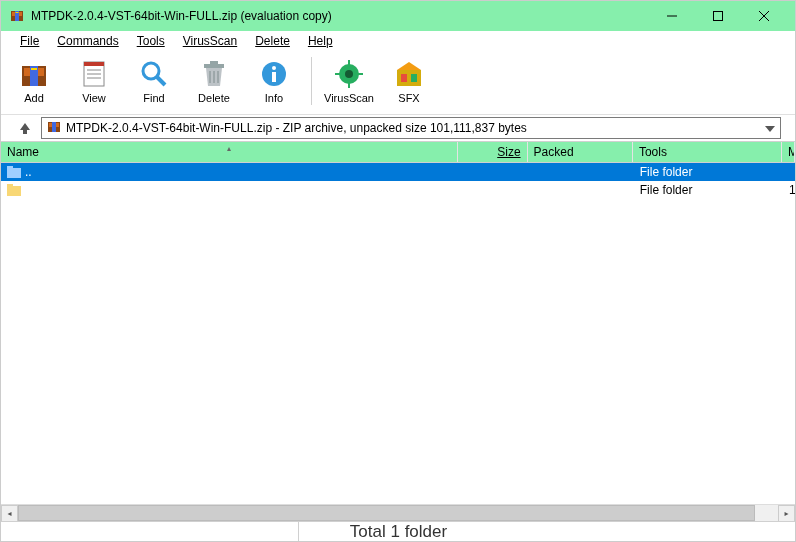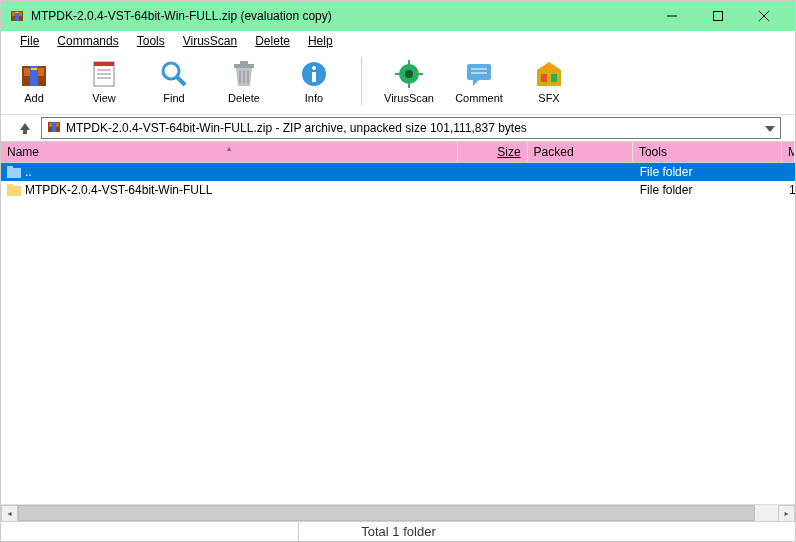--- a/index.html
+++ b/index.html
@@ -7,32 +7,32 @@
 
 .titlebar { height: 30px; display: flex; align-items: center; padding: 0 8px 0 8px; background: #86efac; }
 .titlebar-icon { width: 16px; height: 16px; margin-right: 6px; }
 .titlebar-text { flex: 1; font-size: 12px; }
 .titlebar-controls { display: flex; height: 100%; }
 .tb-btn { width: 46px; height: 30px; display: flex; align-items: center; justify-content: center; background: transparent; border: none; }
 
 .menubar { height: 20px; display: flex; align-items: center; padding: 0 11px; gap: 2px; text-decoration: underline; }
 .menu-item { padding: 2px 8px; cursor: default; }
 
-.toolbar { height: 64px; display: flex; align-items: center; padding: 4px 8px 8px 8px; gap: 20px; border-bottom: 1px solid #e0e0e0; }
+.toolbar { height: 64px; display: flex; align-items: center; padding: 4px 8px 8px 8px; gap: 10px; border-bottom: 1px solid #e0e0e0; }
 .tool-btn { display: flex; flex-direction: column; align-items: center; width: 50px; cursor: default; }
 .tool-icon { width: 32px; height: 32px; display: flex; align-items: center; justify-content: center; }
 .tool-label { font-size: 11px; margin-top: 2px; white-space: nowrap; }
 .tool-sep { width: 1px; height: 48px; background: #d0d0d0; margin: 0 2px; }
 
 .pathbar { height: 26px; display: flex; align-items: center; padding: 2px 14px; gap: 6px; }
 .up-btn { width: 20px; height: 20px; display: flex; align-items: center; justify-content: center; cursor: default; }
 .path-field { flex: 1; height: 22px; border: 1px solid #7a7a7a; display: flex; align-items: center; padding: 0 4px; gap: 4px; position: relative; }
 .path-dropdown { position: absolute; right: 2px; width: 16px; text-align: center; cursor: default; }
 
-.headers { height: 22px; display: flex; border-top: 1px solid #d0d0d0; border-bottom: 1px solid #d0d0d0; background: #f9a8d4; }
+.headers { height: 22px; display: flex; border-top: 1px solid #d0d0d0; border-bottom: 1px solid #d0d0d0; background: #86efac; }
 .col { padding: 3px 6px; border-right: 1px solid #e4e4e4; font-size: 12px; overflow: hidden; white-space: nowrap; }
 .col-name { width: 460px; text-align: left; position: relative; }
 .col-size { width: 70px; text-align: right; text-decoration: underline; }
 .col-packed { width: 106px; }
 .col-type { width: 150px; text-align: left; }
 .col-extra { flex: 1; text-align: right; }
 .sort-arrow { position: absolute; left: 50%; top: 2px; transform: translateX(-50%); font-size: 8px; color: #666; }
 
 .filelist { flex: 1; overflow: hidden; background: #fff; }
 .row { height: 18px; display: flex; align-items: center; }
@@ -45,21 +45,21 @@
 .cell-extra { flex: 1; text-align: right; }
 .row-icon { width: 14px; height: 12px; flex-shrink: 0; }
 
 .hscroll { height: 17px; background: #f0f0f0; display: flex; border-top: 1px solid #ddd; }
 .hs-btn { width: 17px; height: 17px; background: #f0f0f0; border: 1px solid #ccc; display: flex; align-items: center; justify-content: center; font-size: 8px; color: #555; }
 .hs-track { flex: 1; background: #f0f0f0; position: relative; }
 .hs-thumb { position: absolute; left: 0; width: 97%; height: 100%; background: #cdcdcd; border: 1px solid #bbb; }
 
 .statusbar { height: 20px; border-top: 1px solid #d0d0d0; display: flex; align-items: center; }
 .status-left { flex: 1; }
-.status-center { width: 200px; text-align: center; font-size: 13px; color: #333; border-left: 1px solid #d0d0d0; padding: 2px 6px; }
+.status-center { width: 200px; text-align: center; font-size: 17px; color: #333; border-left: 1px solid #d0d0d0; padding: 2px 6px; }
 .status-right { flex: 1; }
 </style>
 </head>
 <body>
 
 <div class="titlebar">
   <span class="titlebar-icon">
     <svg viewBox="0 0 16 16">
         <rect x="2" y="3" width="12" height="10" fill="#8B4513"></rect>
         <rect x="3" y="4" width="10" height="4" fill="#D2691E"></rect>
@@ -163,31 +163,20 @@
           <line x1="16" y1="24" x2="16" y2="30" stroke="#27AE60" stroke-width="2"></line>
           <line x1="2" y1="16" x2="8" y2="16" stroke="#27AE60" stroke-width="2"></line>
           <line x1="24" y1="16" x2="30" y2="16" stroke="#27AE60" stroke-width="2"></line>
         </svg>
       </div>
       <div class="tool-label">VirusScan</div>
     </div>
     <div class="tool-btn">
       <div class="tool-icon">
         <svg width="32" height="32" viewBox="0 0 32 32">
-          <rect x="4" y="6" width="24" height="16" fill="#5DADE2" rx="2"></rect>
-          <path d="M10 22 L10 28 L16 22 Z" fill="#5DADE2"></path>
-          <line x1="8" y1="11" x2="24" y2="11" stroke="#fff"></line>
-          <line x1="8" y1="15" x2="24" y2="15" stroke="#fff"></line>
-        </svg>
-      </div>
-      <div class="tool-label">Comment</div>
-    </div>
-    <div class="tool-btn">
-      <div class="tool-icon">
-        <svg width="32" height="32" viewBox="0 0 32 32">
           <rect x="4" y="12" width="24" height="16" fill="#D4AC0D"></rect>
           <path d="M4 12 L16 4 L28 12 Z" fill="#F39C12"></path>
           <rect x="8" y="16" width="6" height="8" fill="#E74C3C"></rect>
           <rect x="18" y="16" width="6" height="8" fill="#27AE60"></rect>
         </svg>
       </div>
       <div class="tool-label">SFX</div>
     </div>
   </div>
 
@@ -235,21 +224,20 @@
       <div class="cell cell-packed"></div>
       <div class="cell cell-type">File folder</div>
       <div class="cell cell-extra"></div>
     </div>
     <div class="row">
       <div class="cell cell-name">
         <span class="row-icon"><svg width="14" height="12">
             <rect x="0" y="2" width="14" height="10" fill="#F8D775"></rect>
             <rect x="0" y="0" width="6" height="3" fill="#F8D775"></rect>
           </svg></span>
-        <span>MTPDK-2.0.4-VST-64bit-Win-FULL</span>
       </div>
       <div class="cell cell-size"></div>
       <div class="cell cell-packed"></div>
       <div class="cell cell-type">File folder</div>
       <div class="cell cell-extra">1</div>
     </div>
   </div>
 
 <div class="hscroll">
   <div class="hs-btn">◂</div>

